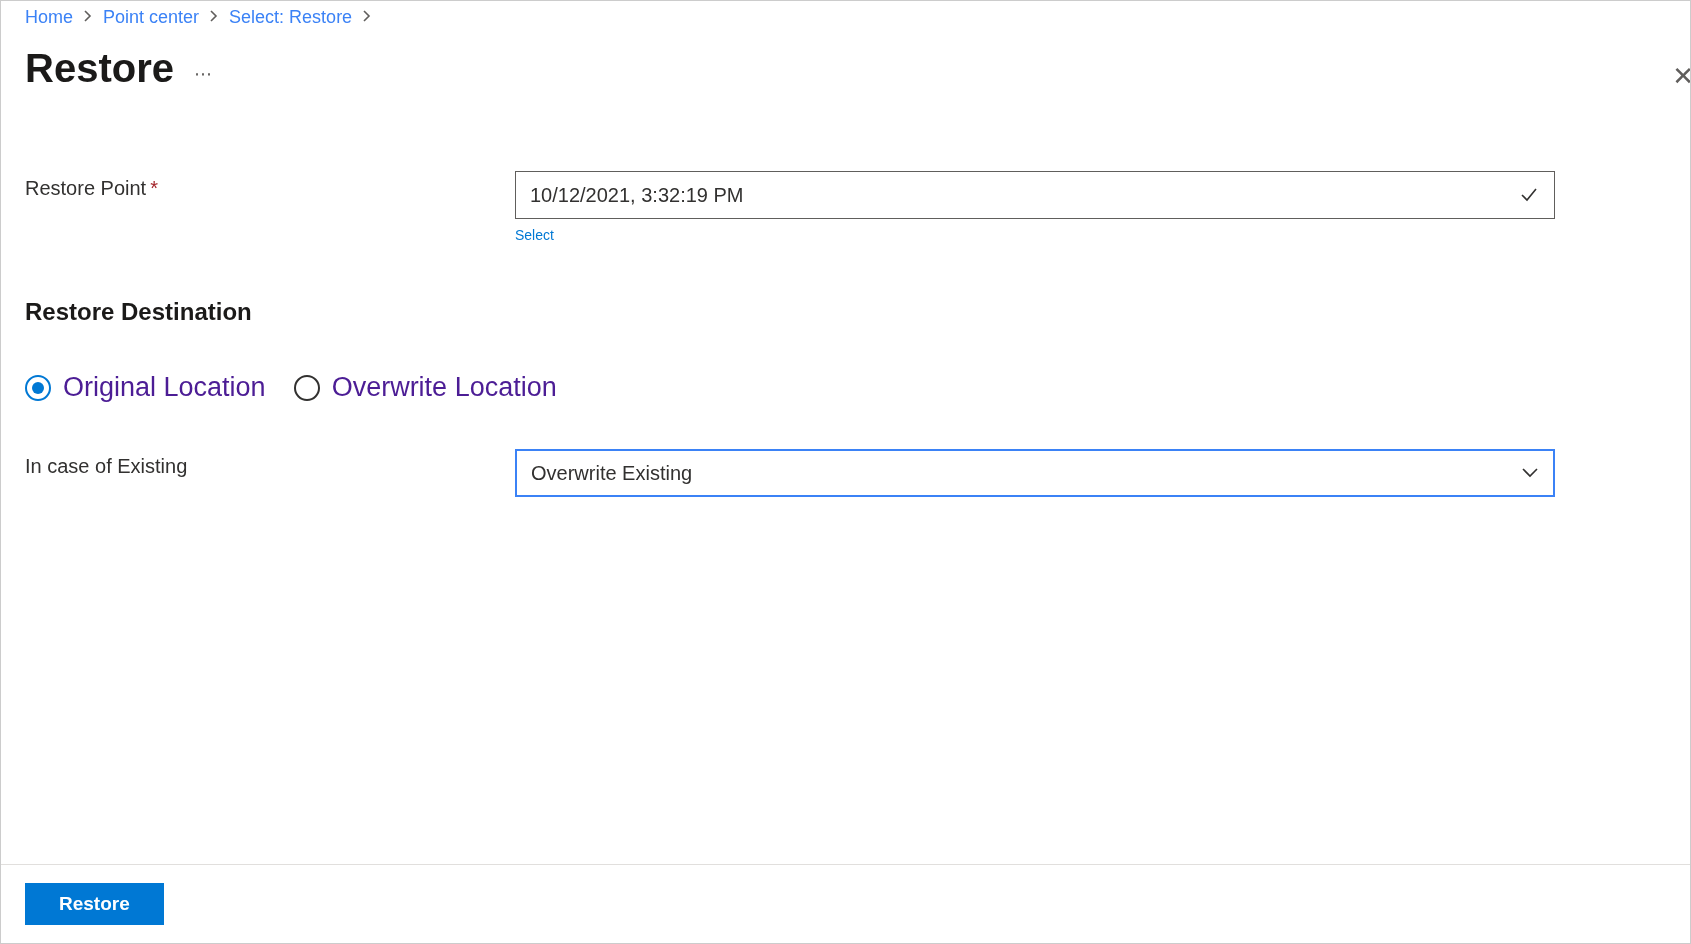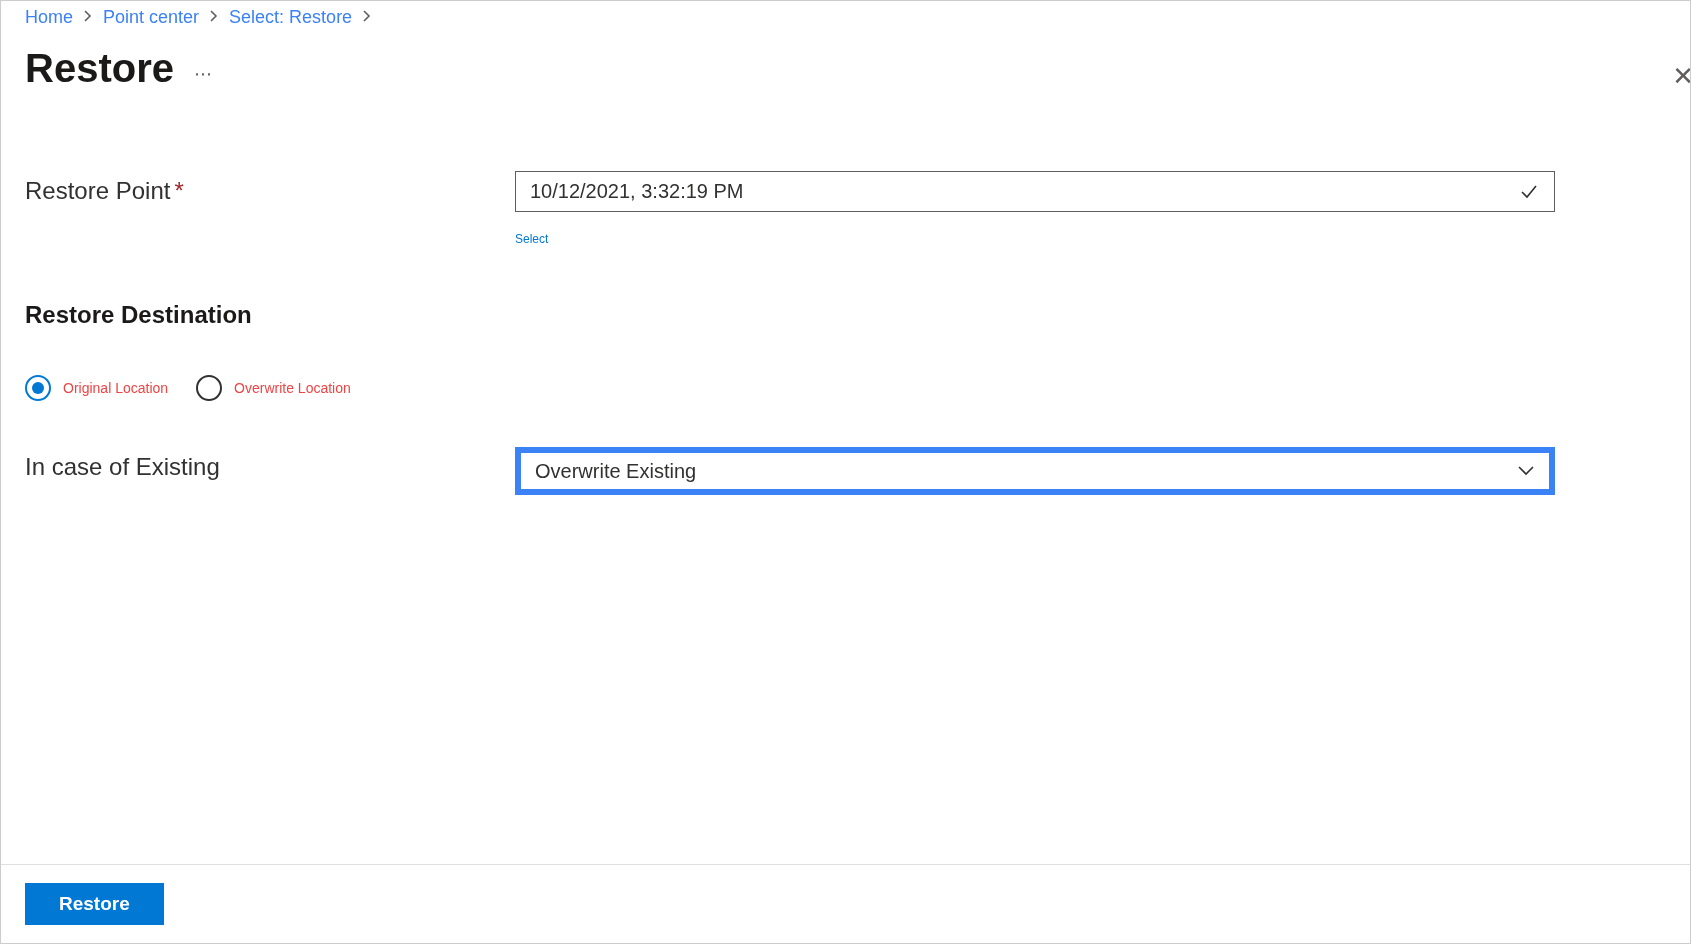--- a/index.html
+++ b/index.html
@@ -51,43 +51,43 @@
     .content {
       padding: 80px 24px 0 24px;
     }
     .form-row {
       display: flex;
       align-items: flex-start;
       margin-bottom: 26px;
     }
     .label-col {
       width: 490px;
-      font-size: 24px;
+      font-size: 20px;
       color: #323130;
       padding-top: 6px;
     }
     .req-star { color: #a4262c; margin-left: 4px; }
     .input-col { flex: 0 0 1040px; }
     .readonly-field {
       width: 1040px;
-      height: 41px;
+      height: 48px;
       border: 1px solid #605e5c;
       display: flex;
       align-items: center;
       justify-content: space-between;
       padding: 0 14px;
       font-size: 20px;
       color: #323130;
       background: #fff;
     }
     .check-icon svg { display: block; }
     .select-link {
       color: #0078d4;
-      font-size: 12px;
-      margin-top: 20px;
+      font-size: 14px;
+      margin-top: 8px;
       display: inline-block;
       cursor: pointer;
     }
     .section-heading {
       font-size: 24px;
       font-weight: 600;
       color: #1b1a19;
       margin-top: 54px;
       margin-bottom: 46px;
     }
@@ -115,27 +115,27 @@
     .radio-outer.selected {
       border-color: #0078d4;
     }
     .radio-inner {
       width: 12px;
       height: 12px;
       border-radius: 50%;
       background: #0078d4;
     }
     .radio-label {
-      font-size: 14px;
-      color: #ef4444;
+      font-size: 27px;
+      color: #4c1d95;
     }
     .dropdown {
       width: 1040px;
       height: 48px;
-      border: 6px solid #3b82f6;
+      border: 2px solid #3b82f6;
       display: flex;
       align-items: center;
       justify-content: space-between;
       padding: 0 14px;
       font-size: 20px;
       color: #323130;
       background: #fff;
       cursor: pointer;
     }
     .chevron-down svg { display: block; }

